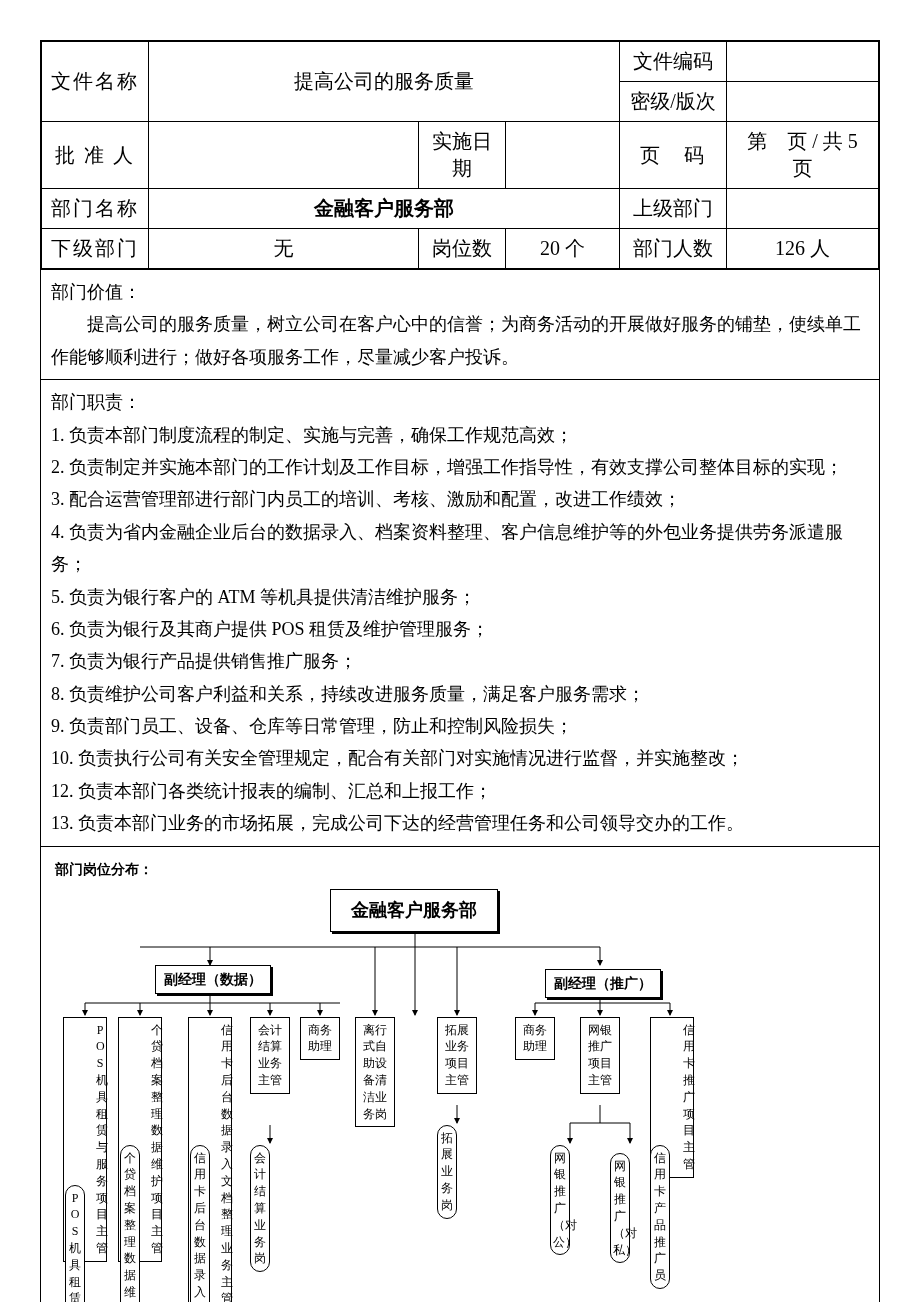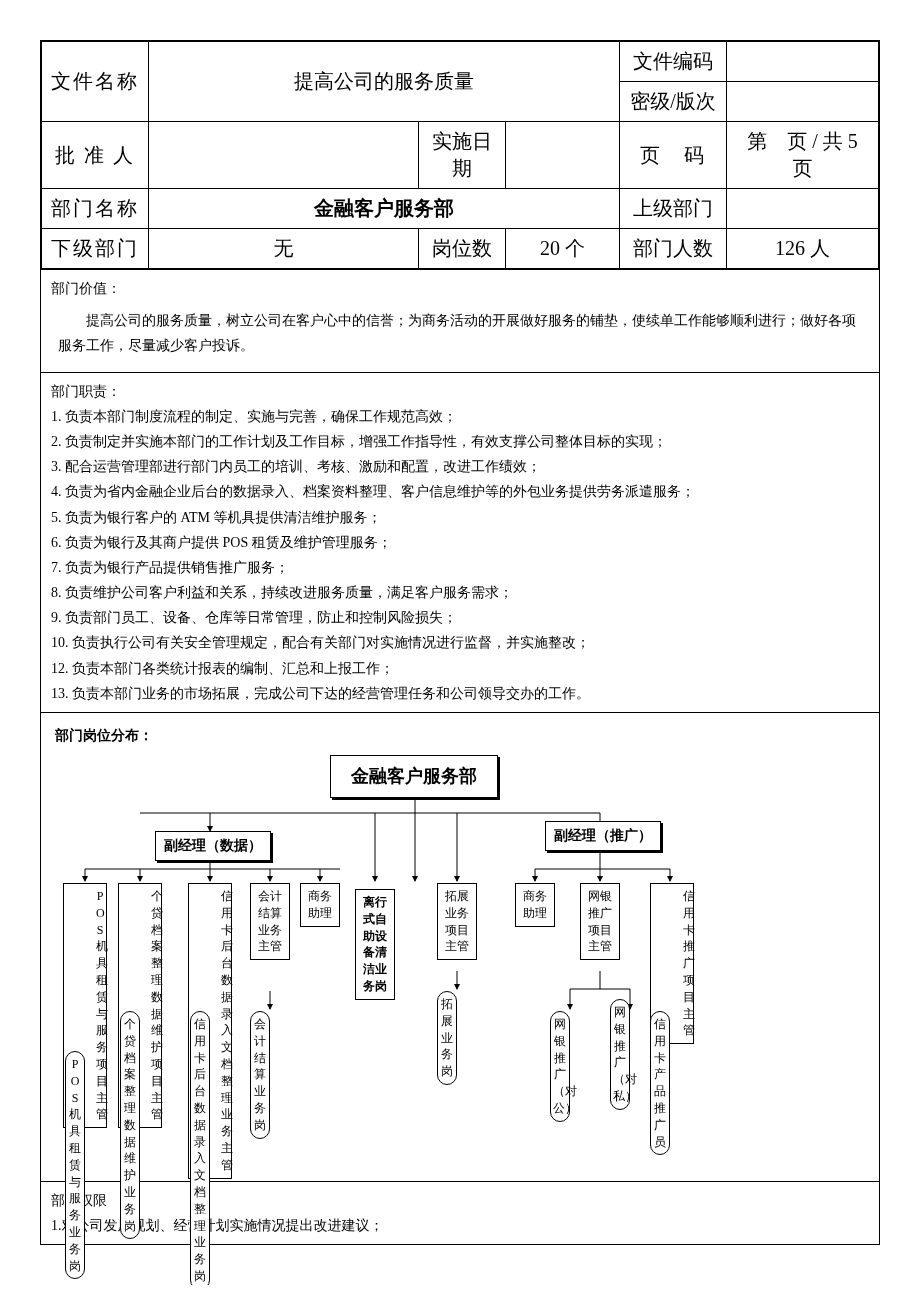--- a/index.html
+++ b/index.html
@@ -31,28 +31,28 @@
     text-align: center;
   }
   .dept-name {
     font-family: "SimHei", "黑体", sans-serif;
     font-size: 20px;
     font-weight: bold;
   }
   .section {
     border-top: 1px solid #000;
     padding: 6px 10px;
-    font-size: 14px;
+    font-size: 18px;
     line-height: 1.8;
   }
   .section-title {
     display: block;
   }
   .section p {
-    margin: 7px;
+    margin: 0;
     text-indent: 2em;
   }
   .section ol, .section ul {
     margin: 0;
     padding: 0;
     list-style: none;
   }
   .section li {
     margin: 0;
   }
@@ -225,43 +225,43 @@
           <line x1="525" y1="238" x2="525" y2="258" marker-end="url(#ah)"></line>
           <line x1="585" y1="238" x2="585" y2="258" marker-end="url(#ah)"></line>
 
           <line x1="625" y1="220" x2="625" y2="258" marker-end="url(#ah)"></line>
         </g>
       </svg>
 
       <div class="node big" style="left:285px;top:4px;">金融客户服务部</div>
 
       <div class="node mgr" style="left:110px;top:80px;">副经理（数据）</div>
-      <div class="node mgr" style="left:500px;top:70px;">副经理（推广）</div>
+      <div class="node mgr" style="left:500px;top:84px;">副经理（推广）</div>
 
       <div class="node col2" style="left:18px;top:132px;">POS 机具租赁与服务项目主管</div>
       <div class="node col2" style="left:73px;top:132px;">个贷档案整理数据维护项目主管</div>
       <div class="node col2" style="left:143px;top:132px;">信用卡后台数据录入文档整理业务主管</div>
       <div class="node col" style="left:205px;top:132px;">会计结算业务主管</div>
       <div class="node col" style="left:255px;top:132px;">商务助理</div>
-      <div class="node col" style="left:310px;top:138px;font-weight:bold;">离行式自助设备清洁业务岗</div>
+      <div class="node col" style="left:310px;top:132px;">离行式自助设备清洁业务岗</div>
 
       <div class="node sm" style="left:20px;top:260px;margin-top:40px;">POS机具租赁与服务业务岗</div>
       <div class="node sm" style="left:145px;top:260px;">信用卡后台数据录入文档整理业务岗</div>
       <div class="node sm" style="left:75px;top:260px;">个贷档案整理数据维护业务岗</div>
       <div class="node sm" style="left:205px;top:260px;">会计结算业务岗</div>
 
       <div class="node col" style="left:392px;top:132px;">拓展业务项目主管</div>
       <div class="node sm" style="left:392px;top:240px;">拓展业务岗</div>
 
       <div class="node col" style="left:470px;top:132px;">商务助理</div>
       <div class="node col" style="left:535px;top:132px;">网银推广项目主管</div>
       <div class="node col2" style="left:605px;top:132px;">信用卡推广项目主管</div>
 
       <div class="node sm" style="left:505px;top:260px;">网银推广（对公）</div>
-      <div class="node sm" style="left:565px;top:248px;">网银推广（对私）</div>
+      <div class="node sm" style="left:565px;top:268px;">网银推广（对私）</div>
       <div class="node sm" style="left:605px;top:260px;">信用卡产品推广员</div>
     </div>
   </div>
 
   <div class="last-section">
     <span>部门权限</span><br>
     <span>1.对公司发展规划、经营计划实施情况提出改进建议；</span>
   </div>
 
 </div>

